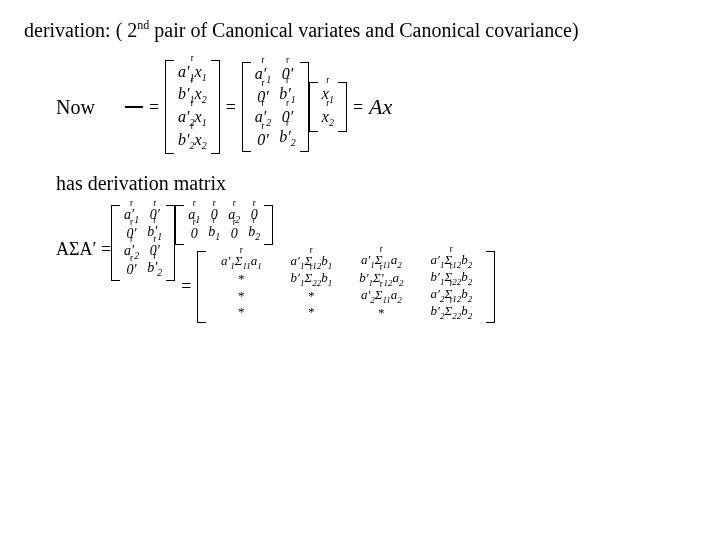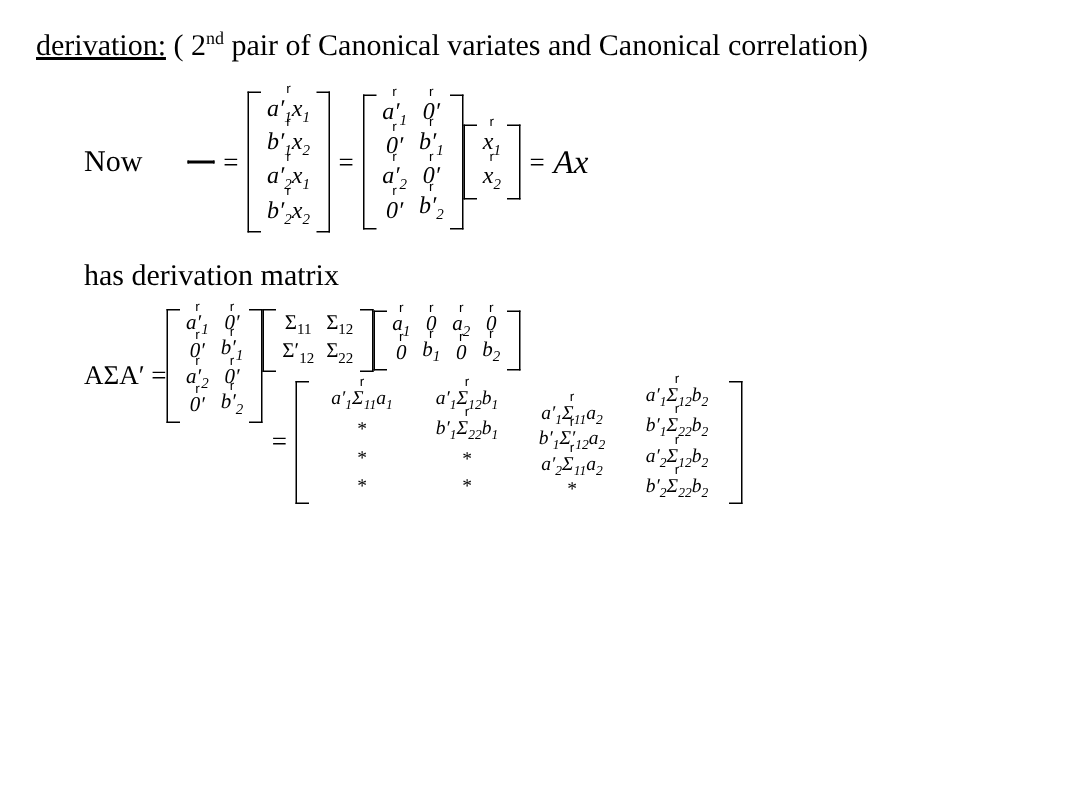--- a/index.html
+++ b/index.html
@@ -10,21 +10,20 @@
     box-sizing: border-box;
     font-family: "Times New Roman", Times, serif;
     font-size: 20px;
     color: #000;
     background: #fff;
   }
   .title-line {
     font-size: 20px;
   }
   .title-line .kw {
-    text-decoration: underline;
   }
   .sup {
     font-size: 12px;
     vertical-align: super;
   }
   .indent {
     margin-left: 32px;
   }
   .row {
     display: flex;
@@ -76,21 +75,21 @@
     padding: 0 6px;
   }
   .small .cell { font-size: 14px; line-height: 1.2; }
   .tiny  .cell { font-size: 13px; line-height: 1.15; }
   .tiny .sub { font-size: 9px; }
 </style>
 </head>
 <body>
 
 <div class="title-line">
-  <span class="kw">derivation:</span><span> ( 2</span><span class="sup">nd</span><span> pair of Canonical variates and Canonical correlation)</span>
+  <span class="kw">derivation:</span><span> ( 2</span><span class="sup">nd</span><span> pair of Canonical variates and Canonical covariance)</span>
 </div>
 
 <div class="row" style="margin-top:18px;">
   <div class="indent">Now</div>
   <div class="gap"></div>
 
   <div class="matrix">
     <div class="bracket left"></div>
     <div class="bracket right"></div>
   </div>
@@ -158,32 +157,20 @@
       <div class="cell it vec"><span>b′</span><span class="sub">1</span></div>
       <div class="cell it vec">0′</div>
       <div class="cell it vec"><span>b′</span><span class="sub">2</span></div>
     </div>
     <div class="bracket right"></div>
   </div>
 
   <div style="display:flex; flex-direction:column;">
     <div class="row">
 
-      <div class="matrix small">
-        <div class="bracket left"></div>
-        <div class="mcol">
-          <div class="cell"><span>Σ</span><span class="sub">11</span></div>
-          <div class="cell"><span>Σ′</span><span class="sub">12</span></div>
-        </div>
-        <div class="mcol">
-          <div class="cell"><span>Σ</span><span class="sub">12</span></div>
-          <div class="cell"><span>Σ</span><span class="sub">22</span></div>
-        </div>
-        <div class="bracket right"></div>
-      </div>
 
       <div class="matrix small">
         <div class="bracket left"></div>
         <div class="mcol">
           <div class="cell it vec"><span>a</span><span class="sub">1</span></div>
           <div class="cell it vec">0</div>
         </div>
         <div class="mcol">
           <div class="cell it vec">0</div>
           <div class="cell it vec"><span>b</span><span class="sub">1</span></div>
@@ -209,21 +196,21 @@
           <div class="cell">*</div>
           <div class="cell">*</div>
           <div class="cell">*</div>
         </div>
         <div class="mcol" style="min-width:62px;">
           <div class="cell it vec"><span>a′</span><span class="sub">1</span><span>Σ</span><span class="sub">12</span><span>b</span><span class="sub">1</span></div>
           <div class="cell it vec"><span>b′</span><span class="sub">1</span><span>Σ</span><span class="sub">22</span><span>b</span><span class="sub">1</span></div>
           <div class="cell">*</div>
           <div class="cell">*</div>
         </div>
-        <div class="mcol" style="min-width:62px;margin-top:12px;">
+        <div class="mcol" style="min-width:62px;">
           <div class="cell it vec"><span>a′</span><span class="sub">1</span><span>Σ</span><span class="sub">11</span><span>a</span><span class="sub">2</span></div>
           <div class="cell it vec"><span>b′</span><span class="sub">1</span><span>Σ′</span><span class="sub">12</span><span>a</span><span class="sub">2</span></div>
           <div class="cell it vec"><span>a′</span><span class="sub">2</span><span>Σ</span><span class="sub">11</span><span>a</span><span class="sub">2</span></div>
           <div class="cell">*</div>
         </div>
         <div class="mcol" style="min-width:62px;justify-content:space-between;">
           <div class="cell it vec"><span>a′</span><span class="sub">1</span><span>Σ</span><span class="sub">12</span><span>b</span><span class="sub">2</span></div>
           <div class="cell it vec"><span>b′</span><span class="sub">1</span><span>Σ</span><span class="sub">22</span><span>b</span><span class="sub">2</span></div>
           <div class="cell it vec"><span>a′</span><span class="sub">2</span><span>Σ</span><span class="sub">12</span><span>b</span><span class="sub">2</span></div>
           <div class="cell it vec"><span>b′</span><span class="sub">2</span><span>Σ</span><span class="sub">22</span><span>b</span><span class="sub">2</span></div>

